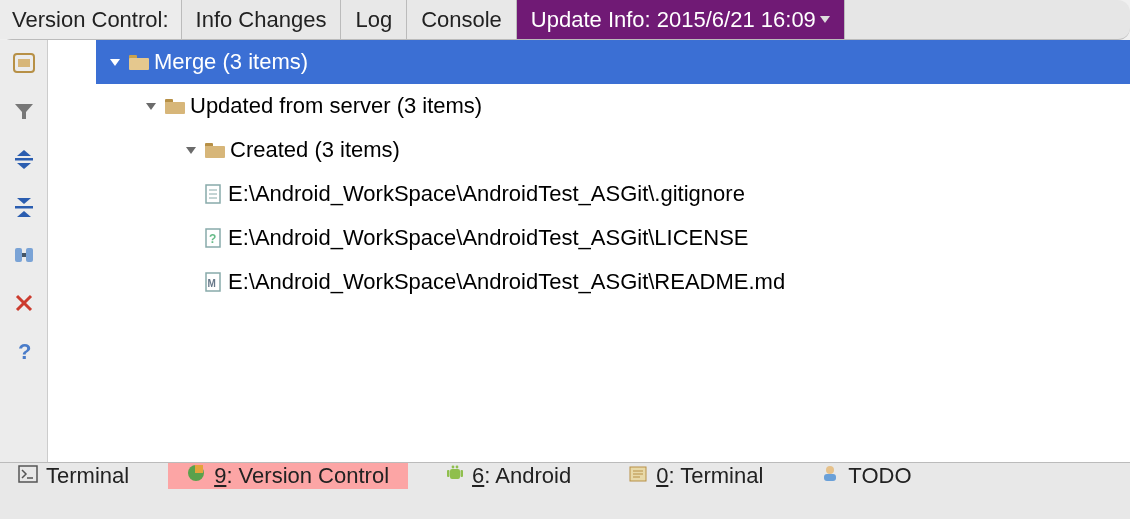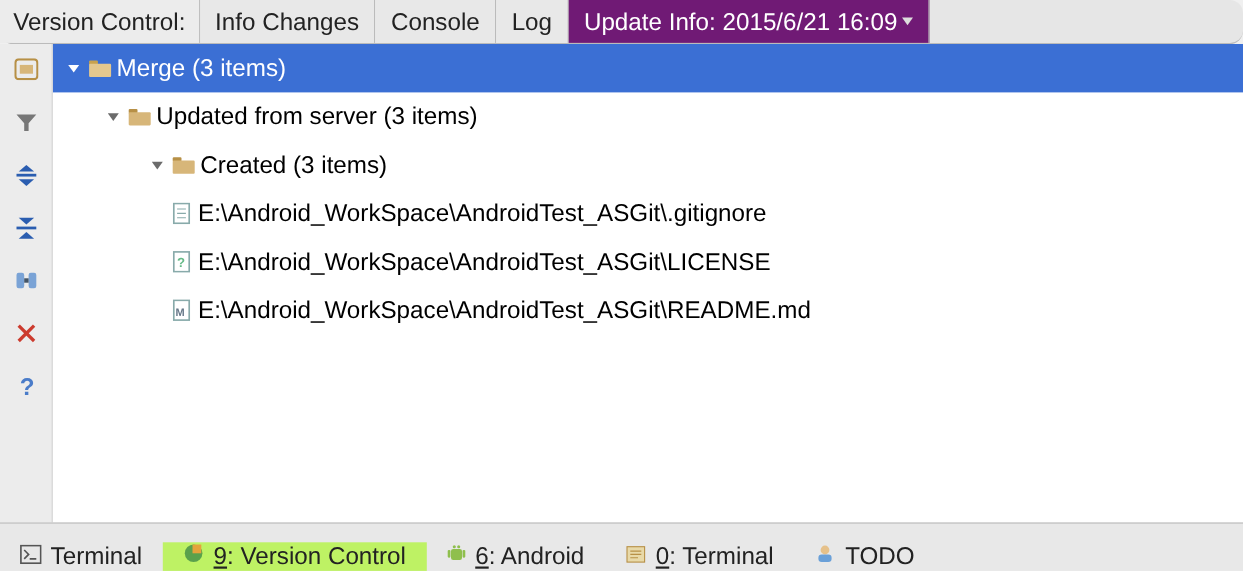--- a/index.html
+++ b/index.html
@@ -79,20 +79,21 @@
     flex: 1;
     background: #fff;
     overflow: auto;
   }
   .tree-row {
     display: flex;
     align-items: center;
     height: 44px;
     padding-left: 8px;
     white-space: nowrap;
+    margin-left: 48px;
   }
   .tree-row.selected {
     background: #3b6fd4;
     color: #fff;
   }
   .tree-row .disclosure {
     width: 22px;
     display: inline-flex;
     justify-content: center;
     font-size: 16px;
@@ -110,56 +111,57 @@
   .indent-3 { padding-left: 104px; }
 
   
   .folder-svg .tab { fill: #b79046; }
   .folder-svg .body { fill: #d7b679; }
   .tree-row.selected .folder-svg .tab { fill: #c9a24e; }
   .tree-row.selected .folder-svg .body { fill: #e5c88e; }
 
   
   .bottom-bar {
-    height: 44px;
+    height: 57px;
     background: #e8e8e8;
     border-top: 1px solid #bbb;
     display: flex;
-    align-items: flex-end;
+    align-items: flex-start;
+    gap: 20px;
   }
   .bottom-item {
     display: flex;
     align-items: center;
     padding: 0 18px;
     gap: 8px;
     border-right: 1px solid transparent;
     cursor: default;
     color: #222;
   }
   .bottom-item.active {
-    background: #bef264;
+    background: #fca5a5;
   }
   .bottom-item .ul { text-decoration: underline; }
 
   
   .chev {
     width: 0; height: 0;
     border-left: 5px solid transparent;
     border-right: 5px solid transparent;
     border-top: 7px solid #ddd;
   }
 </style>
 </head>
 <body>
 
 <div class="top-tabs">
   <div class="top-tab-label">Version Control:</div>
   <div class="top-tab">Info Changes</div>
+  <div class="top-tab">Log</div>
   <div class="top-tab">Console</div>
-  <div class="top-tab">Log</div>
   <div class="top-tab active">
     <span>Update Info: 2015/6/21 16:09</span>
     <span class="chev"></span>
   </div>
 </div>
 
 <div class="main">
 
   <div class="gutter">
     <div class="gutter-btn">

